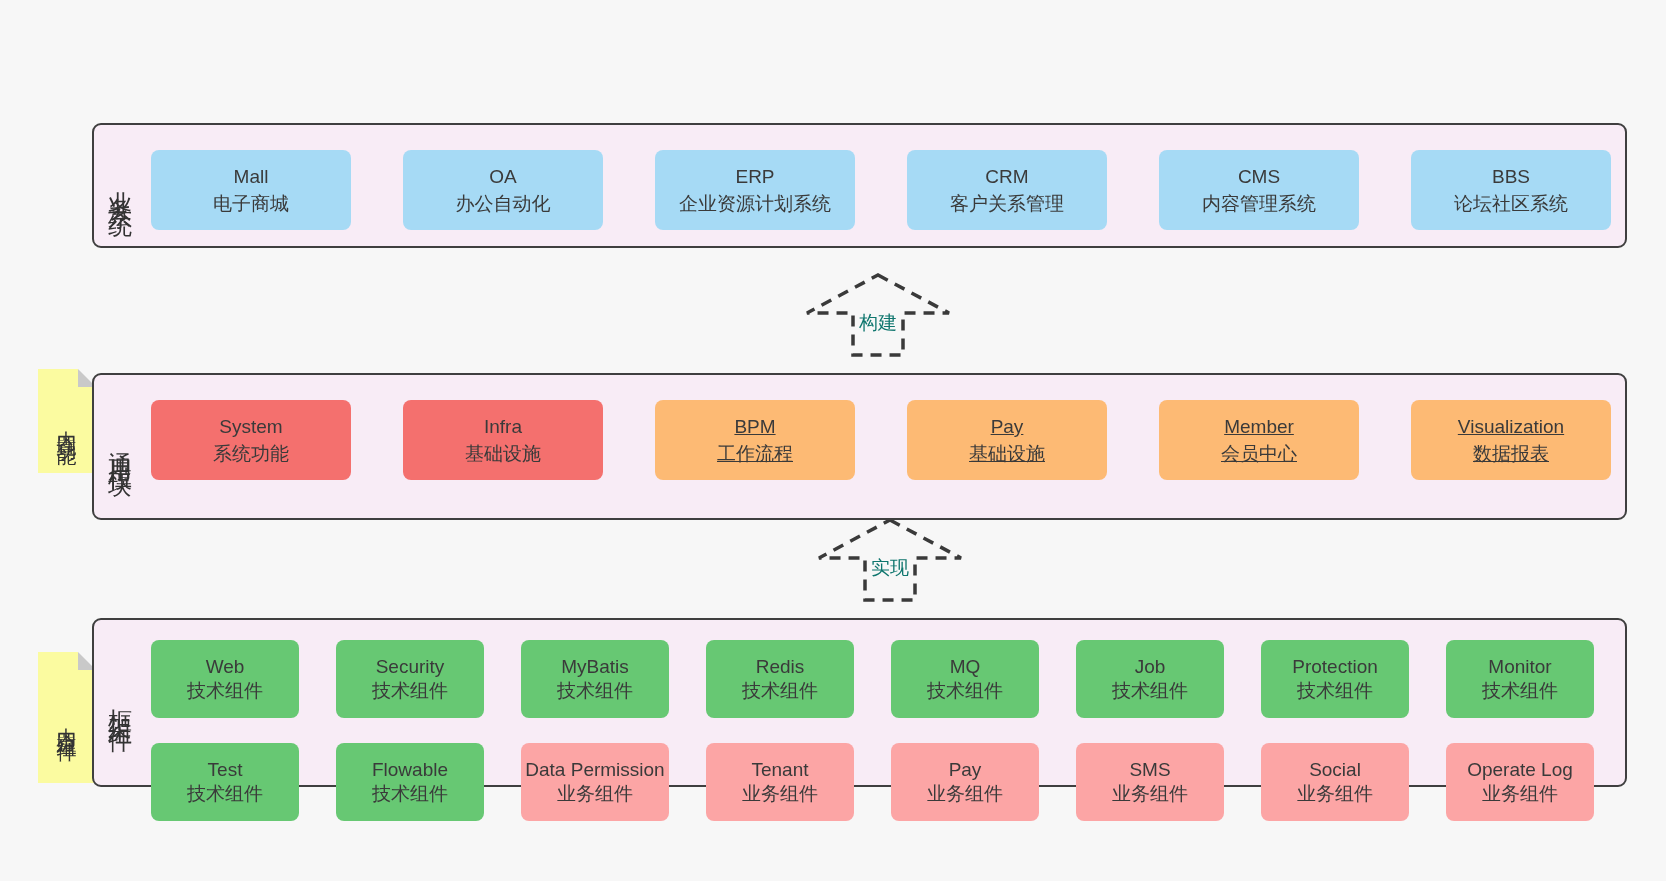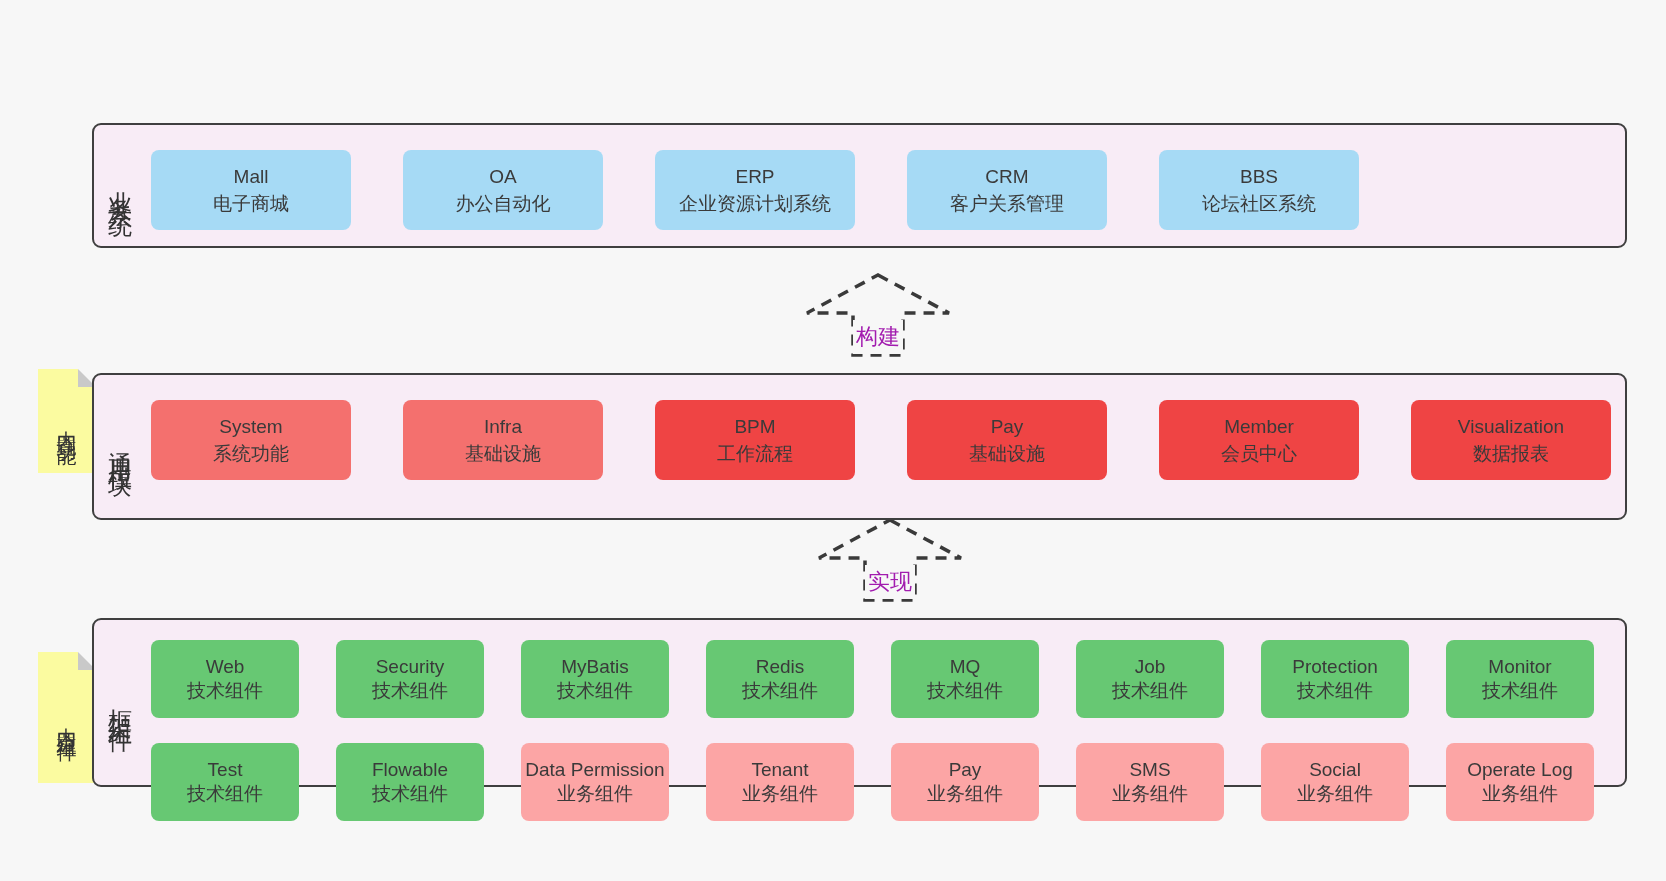--- a/index.html
+++ b/index.html
@@ -49,21 +49,21 @@
     text-align:center;
   }
   .box .en, .box .zh { font-size:19px; line-height:27px; }
   .box-lg { width:200px; height:80px; }
   .box-sm { width:148px; height:78px; }
   .box-sm .en, .box-sm .zh { font-size:19px; line-height:24px; }
   .box-sm .en { max-width:140px; }
 
   .blue   { background:#a6daf5; }
   .red    { background:#f4706e; }
-  .pink   { background:#ef4444; }
+  .pink   { background:#fdba74;text-decoration:underline; }
   .green  { background:#67c873; }
   .lgreen { background:#fca5a5; }
 
   
   .sticky {
     position:absolute; left:38px; width:58px;
     background:#fbfba0;
     z-index:1;
     display:flex; align-items:center; justify-content:center;
   }
@@ -79,23 +79,23 @@
     font-size:20px; letter-spacing:5px; color:#333; line-height:1;
     margin-top:8px;
   }
 
   
   .arrow { position:absolute; width:148px; height:86px; z-index:1; }
   .arrow-1 { left:804px; top:272px; }
   .arrow-2 { left:816px; top:517px; }
   .arrow svg { display:block; }
   .arrow-label {
-    position:absolute; left:50%; top:48px; transform:translateX(-50%);
+    position:absolute; left:50%; top:36px; transform:translateX(-50%);
     background:#f7f7f7; padding:2px 3px;
-    font-size:22px; color:#a21caf; white-space:nowrap;
+    font-size:19px; color:#0f766e; white-space:nowrap;
   }
 </style>
 </head>
 <body>
 
 <div class="canvas">
 
   <div class="sticky sticky-mid">
     <div class="fold"></div>
     <div class="sticky-text">内置功能</div>
@@ -118,20 +118,24 @@
         <div class="en">OA</div>
         <div class="zh">办公自动化</div>
       </div>
       <div class="box box-lg blue">
         <div class="en">ERP</div>
         <div class="zh">企业资源计划系统</div>
       </div>
       <div class="box box-lg blue">
         <div class="en">CRM</div>
         <div class="zh">客户关系管理</div>
+      </div>
+      <div class="box box-lg blue">
+        <div class="en">CMS</div>
+        <div class="zh">内容管理系统</div>
       </div>
       <div class="box box-lg blue">
         <div class="en">BBS</div>
         <div class="zh">论坛社区系统</div>
       </div>
     </div>
   </div>
 
   <div class="arrow arrow-1">
     <svg width="148" height="86" viewBox="0 0 148 86">

